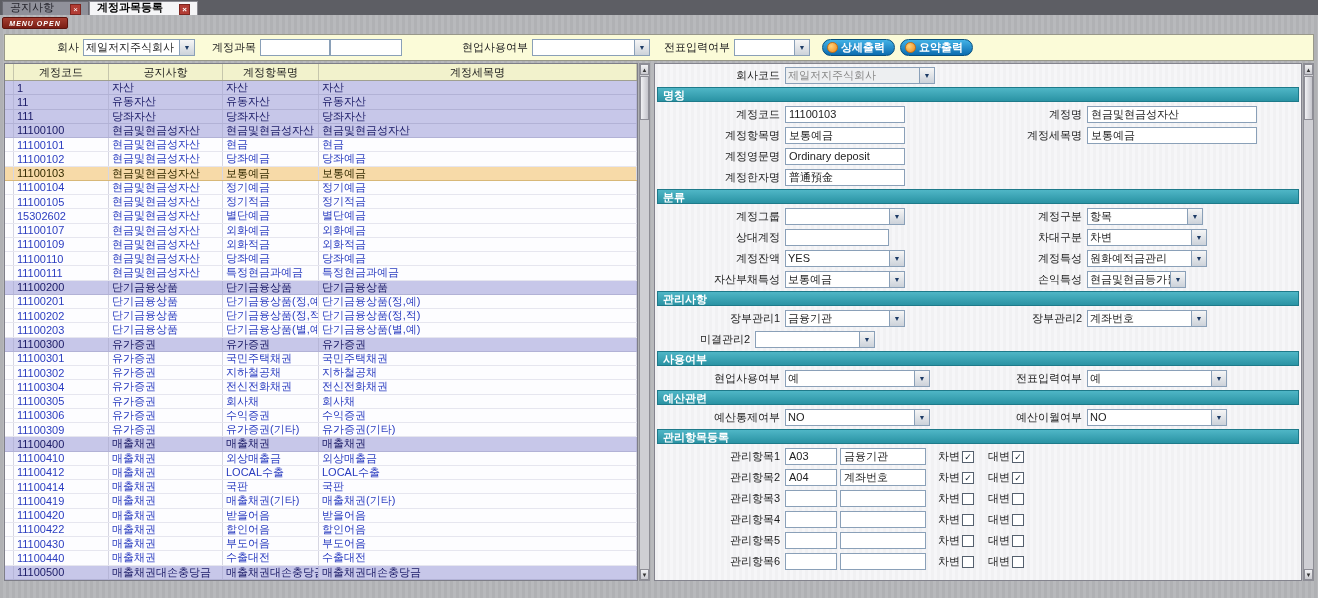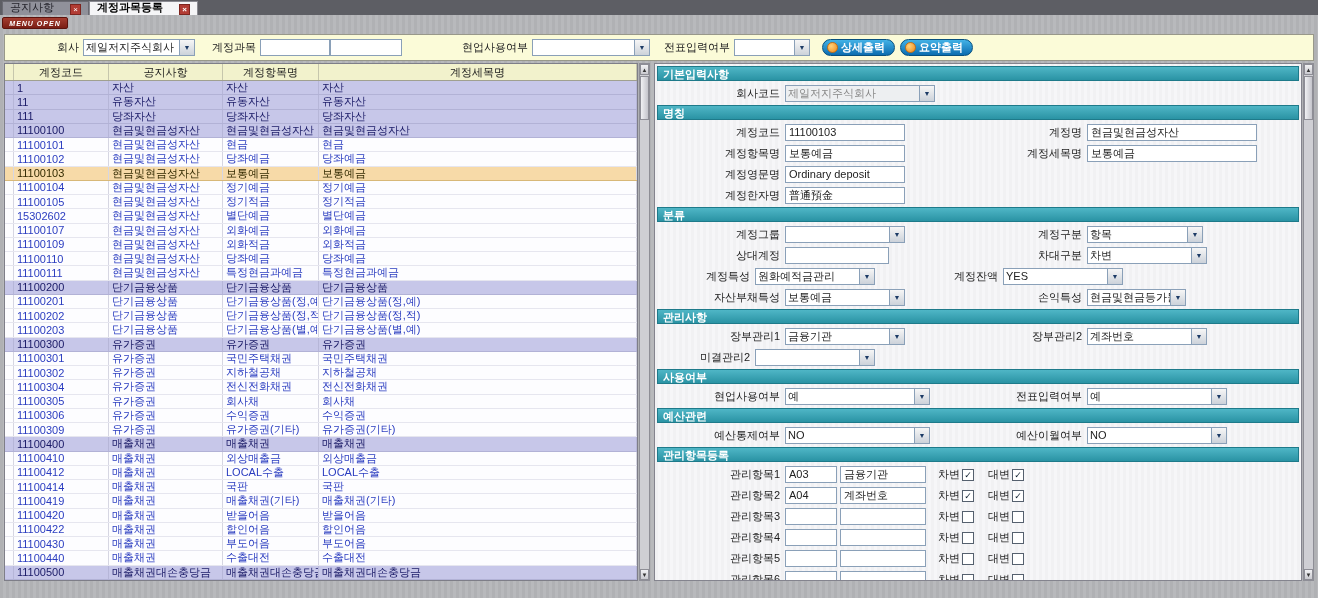--- a/index.html
+++ b/index.html
@@ -424,21 +424,20 @@
     <div class="sb-btn">▲</div>
     <div class="sb-track">
       <div class="sb-thumb"></div>
     </div>
     <div class="sb-btn">▼</div>
   </div>
 
   <div class="detail-panel">
     <div>
         <div class="section">
-          <div class="sec-h">기본입력사항</div>
           <div class="frow tall">
             <span class="pair p1">
               <span class="flabel">회사코드</span>
               <span class="sel panel-sel dis" style="width: 150px;">
                 <span class="selv">제일저지주식회사</span>
                 <span class="arrowbox">▼</span>
               </span>
             </span>
           </div>
         </div>
@@ -502,31 +501,31 @@
             </span>
             <span class="pair p2">
               <span class="flabel">차대구분</span>
               <span class="sel panel-sel" style="width: 120px;">
                 <span class="selv">차변</span>
                 <span class="arrowbox">▼</span>
               </span>
             </span>
           </div>
           <div class="frow tall">
+            <span class="pair p1">
+              <span class="flabel">계정잔액</span>
+              <span class="sel panel-sel" style="width: 120px;">
+                <span class="selv">YES</span>
+                <span class="arrowbox">▼</span>
+              </span>
+            </span>
             <span class="pair p2">
               <span class="flabel">계정특성</span>
               <span class="sel panel-sel" style="width: 120px;">
                 <span class="selv">원화예적금관리</span>
-                <span class="arrowbox">▼</span>
-              </span>
-            </span>
-            <span class="pair p1">
-              <span class="flabel">계정잔액</span>
-              <span class="sel panel-sel" style="width: 120px;">
-                <span class="selv">YES</span>
                 <span class="arrowbox">▼</span>
               </span>
             </span>
           </div>
           <div class="frow tall">
             <span class="pair p1">
               <span class="flabel">자산부채특성</span>
               <span class="sel panel-sel" style="width: 120px;">
                 <span class="selv">보통예금</span>
                 <span class="arrowbox">▼</span>

